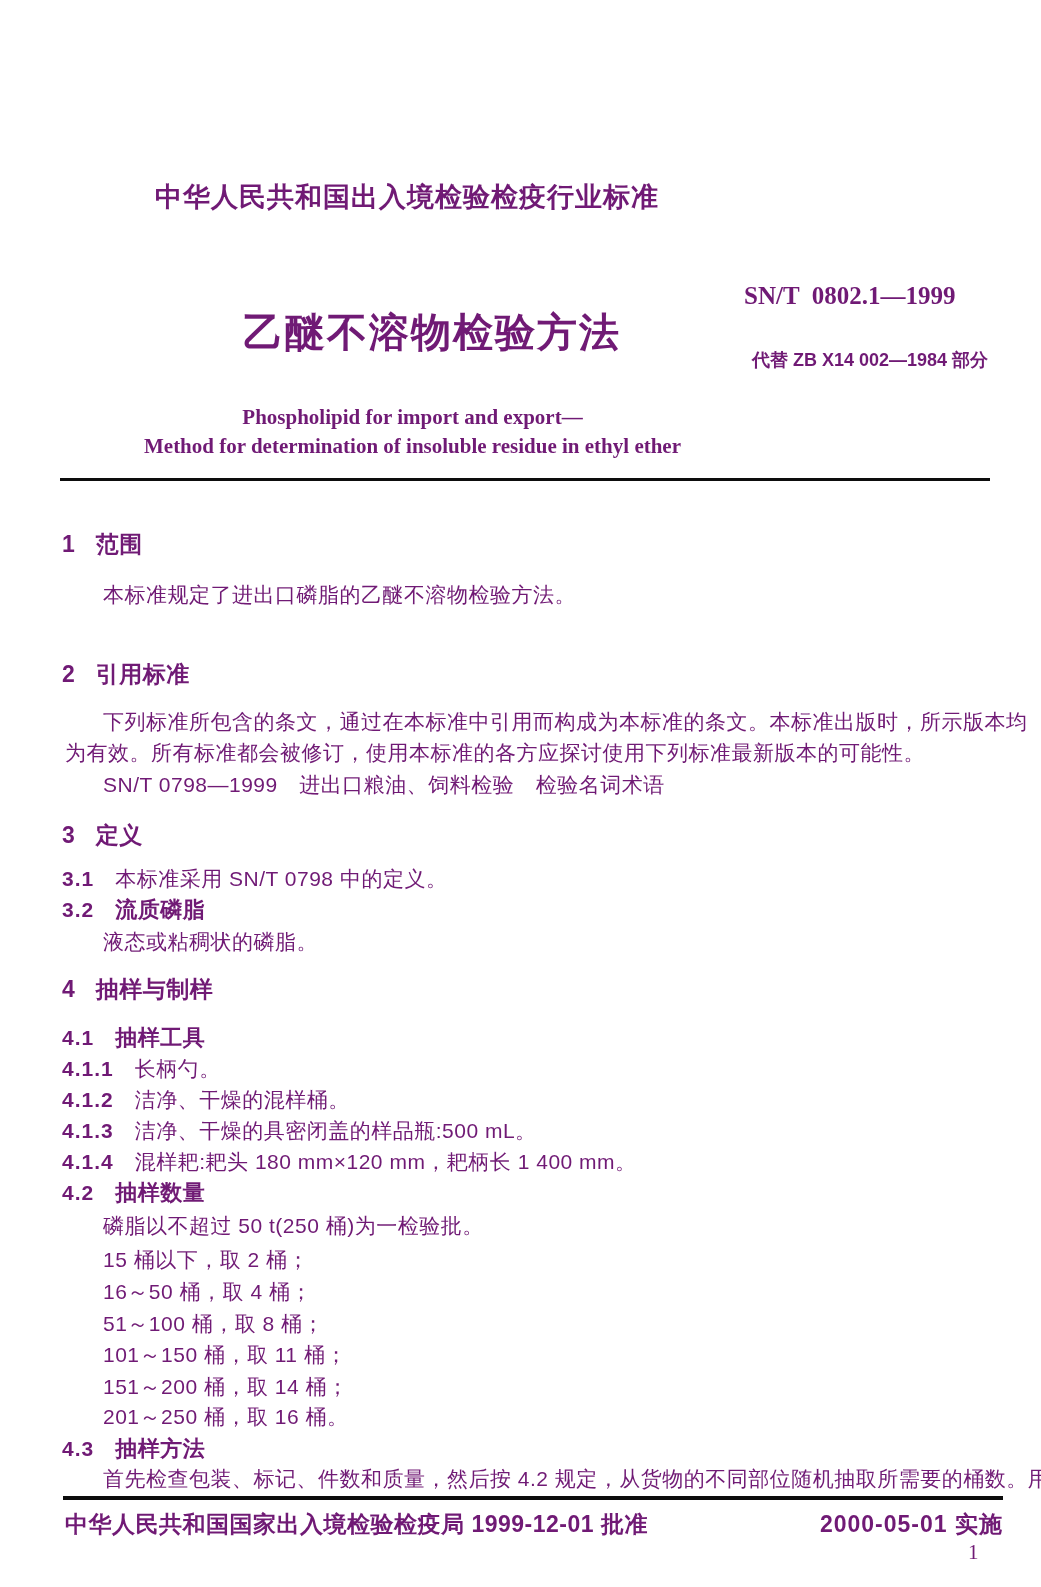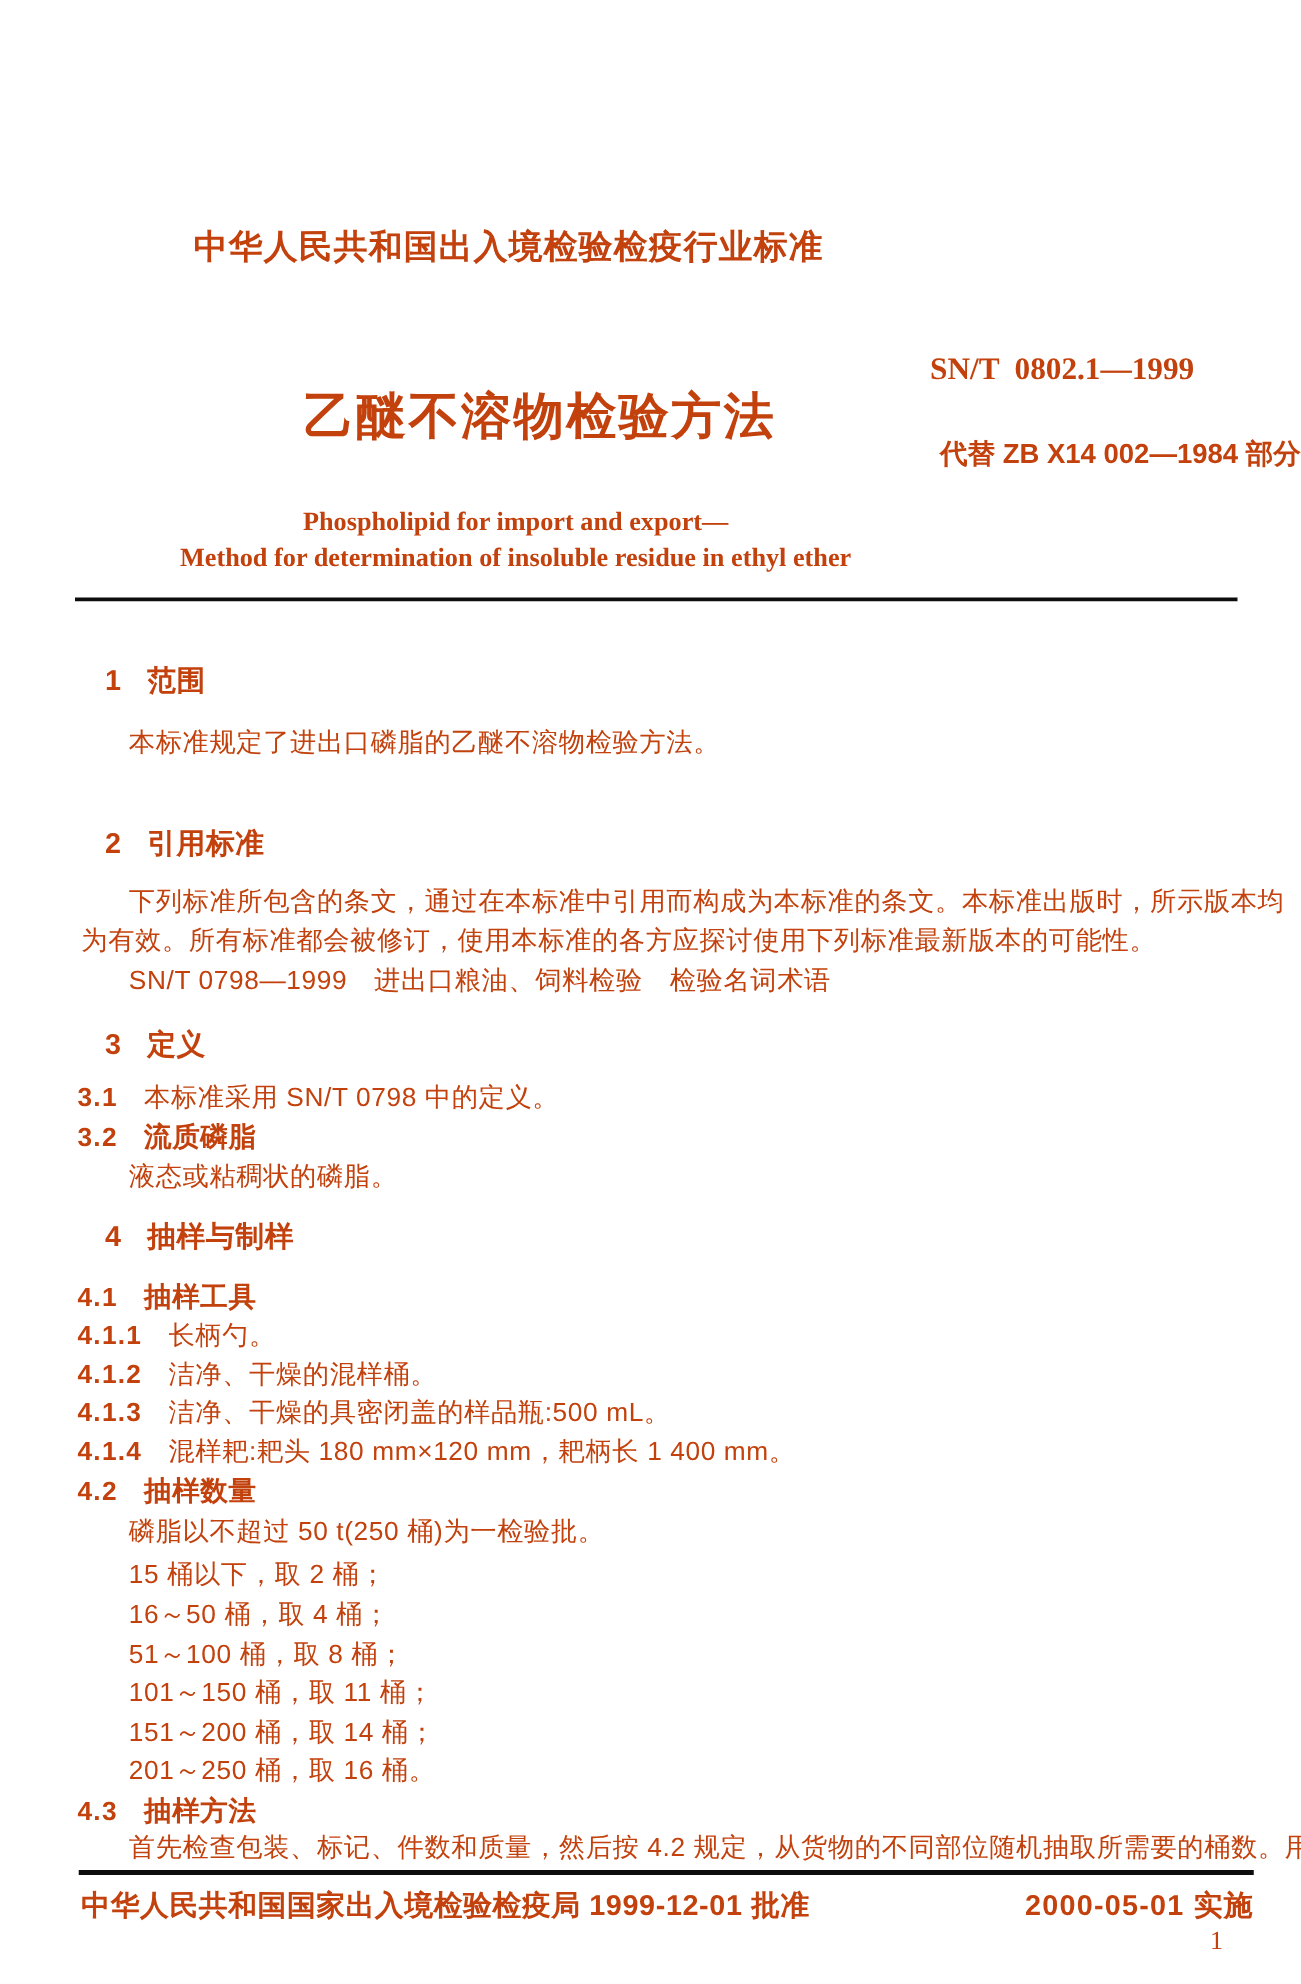--- a/index.html
+++ b/index.html
@@ -5,21 +5,21 @@
   html,body{margin:0;padding:0;}
   body{
     width:1041px;height:1587px;
     background:#f5f5f3;
     font-family:"Liberation Sans", sans-serif;
   }
   .page{
     position:relative;
     width:1041px;height:1587px;
     background:#ffffff;
-    color:#c2410c;
+    color:#701a75;
     overflow:hidden;
   }
   
   .std-type{
     position:absolute;left:155px;top:179px;
     font-size:27px;font-weight:bold;letter-spacing:1px;white-space:nowrap;
   }
   .title-cn1{
     position:absolute;left:272px;top:254px;
     font-size:40px;font-weight:bold;letter-spacing:33px;white-space:nowrap;
@@ -28,40 +28,40 @@
     position:absolute;left:243px;top:305px;
     font-size:40px;font-weight:bold;letter-spacing:2px;white-space:nowrap;
   }
   .std-no{
     position:absolute;left:744px;top:282px;
     font-size:25px;font-weight:bold;white-space:pre;
     font-family:"Liberation Serif", serif;
   }
   .replaces{
     position:absolute;left:752px;top:348px;
-    font-size:22px;font-weight:bold;white-space:nowrap;
+    font-size:18px;font-weight:bold;white-space:nowrap;
   }
   .title-en{
     position:absolute;left:65px;top:0;width:695px;text-align:center;
     font-family:"Liberation Serif", serif;font-weight:bold;font-size:21px;
     white-space:nowrap;
     margin-top:36px;
   }
   .title-en.l1{top:369px;}
   .title-en.l2{top:398px;}
   .rule-top{
     position:absolute;left:60px;top:478px;width:930px;height:3px;background:#0d0d0d;
   }
   
   .ln{
     position:absolute;white-space:nowrap;
     font-size:21px;line-height:24px;letter-spacing:0.5px;
   }
   .ln .num{font-weight:bold;margin-right:21px;letter-spacing:1px;}
-  .h{left:62px;font-size:23px;font-weight:bold;margin-left:22px;}
+  .h{left:62px;font-size:23px;font-weight:bold;}
   .h .num{margin-right:20px;}
   .sub{left:62px;}
   .sub.bt .txt{font-weight:bold;font-size:22px;margin-top:40px;}
   .p{left:103px;}
   .p0{left:65px;}
   
   .rule-bottom{
     position:absolute;left:63px;top:1496px;width:940px;height:4px;background:#0d0d0d;
   }
   .footer-approval{

